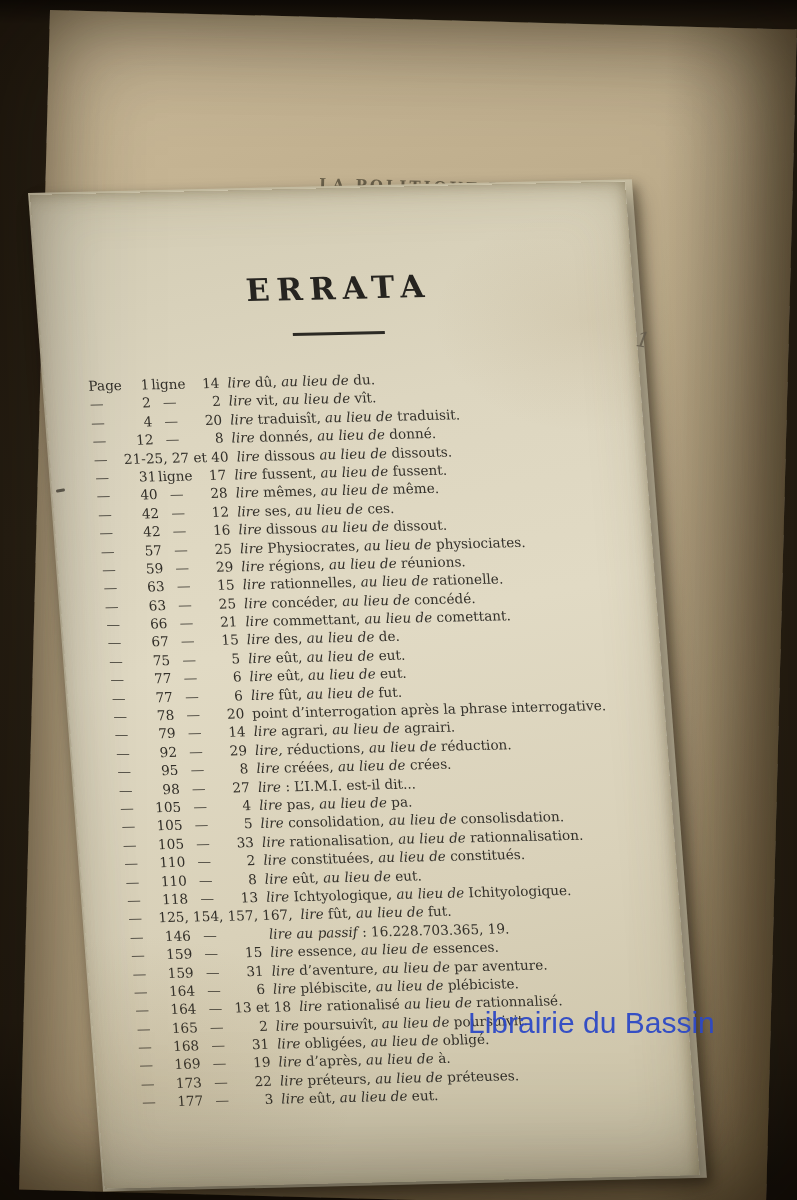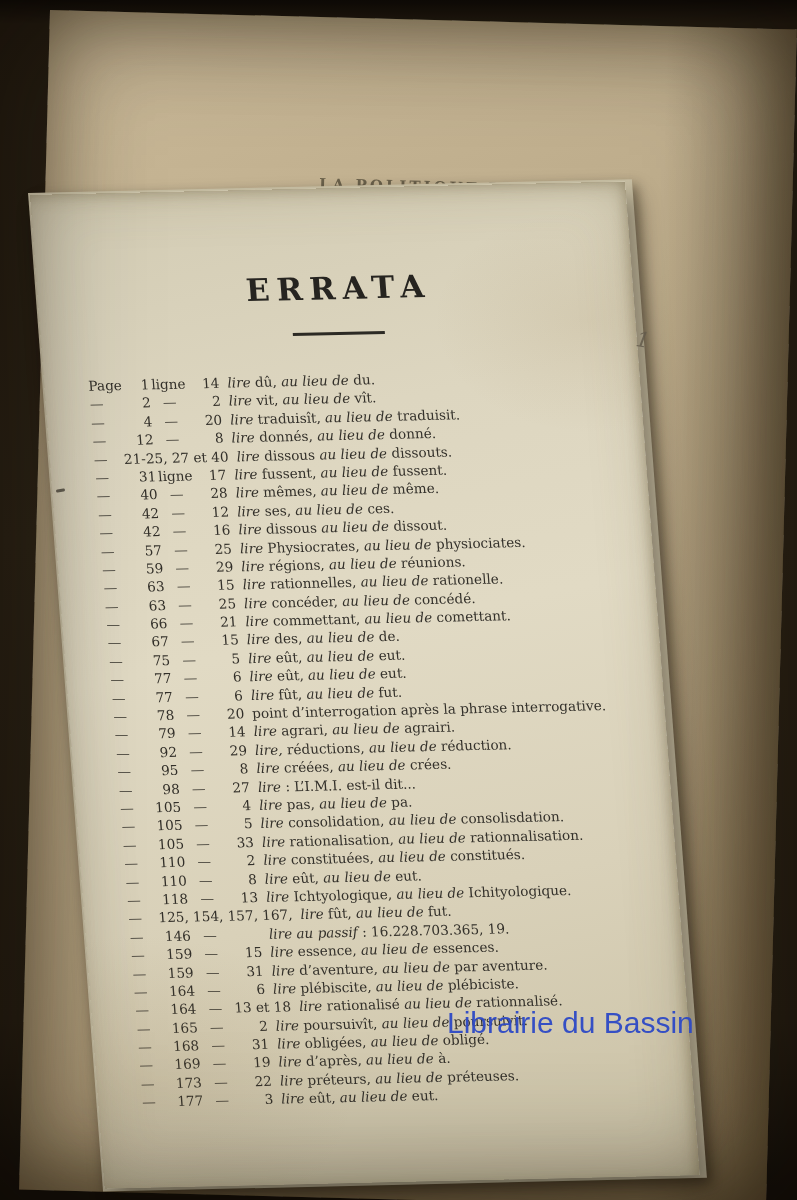--- a/index.html
+++ b/index.html
@@ -49,21 +49,21 @@
   .c-t{margin-left:8px;}
   .it{font-style:italic;}
 
   .pencil{position:absolute;left:636px;top:328px;font-size:21px;font-style:italic;
     transform:rotate(10deg);color:rgba(100,92,76,.85);z-index:40;}
   .pencil-tick{position:absolute;left:56px;top:489px;width:9px;height:3px;border-radius:2px;
     background:rgba(60,55,45,.75);transform:rotate(-8deg);z-index:40;}
 
   .vignette{position:absolute;inset:0;pointer-events:none;z-index:55;
     box-shadow:inset 0 0 140px rgba(10,6,2,.50);}
-  .watermark{position:absolute;left:447px;top:1006px;z-index:60;
+  .watermark{position:absolute;left:468px;top:1006px;z-index:60;
     font-family:"Liberation Sans",sans-serif;font-size:30px;color:#2d49c6;opacity:.95;}
 </style>
 </head>
 <body>
 
 <div class="photo">
 
   <div class="cover">
     <div class="cover-title">LA POLITIQUE DE ...</div>
   </div>

